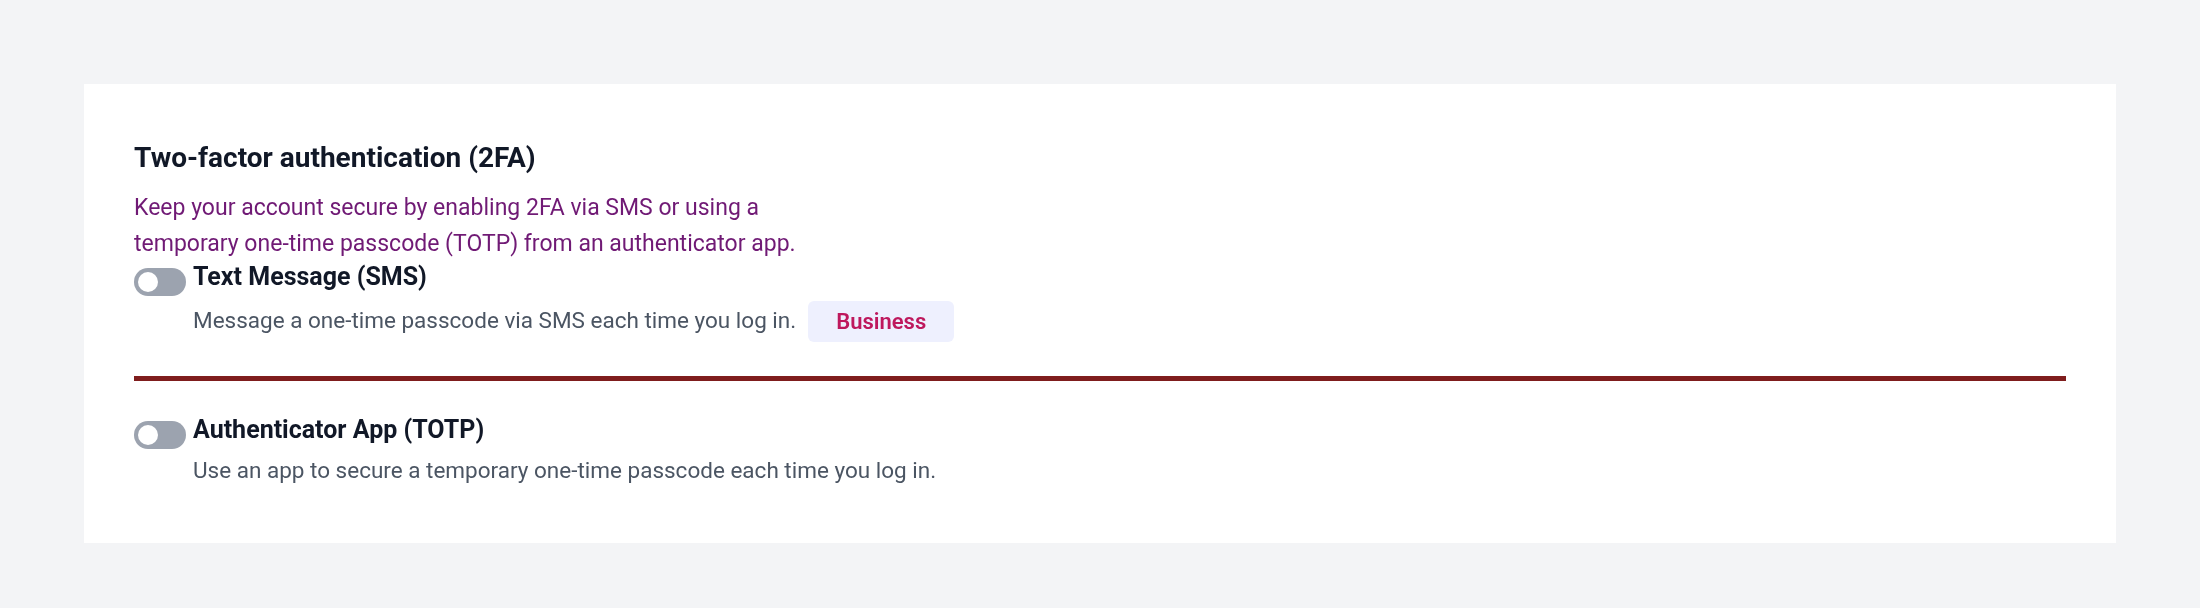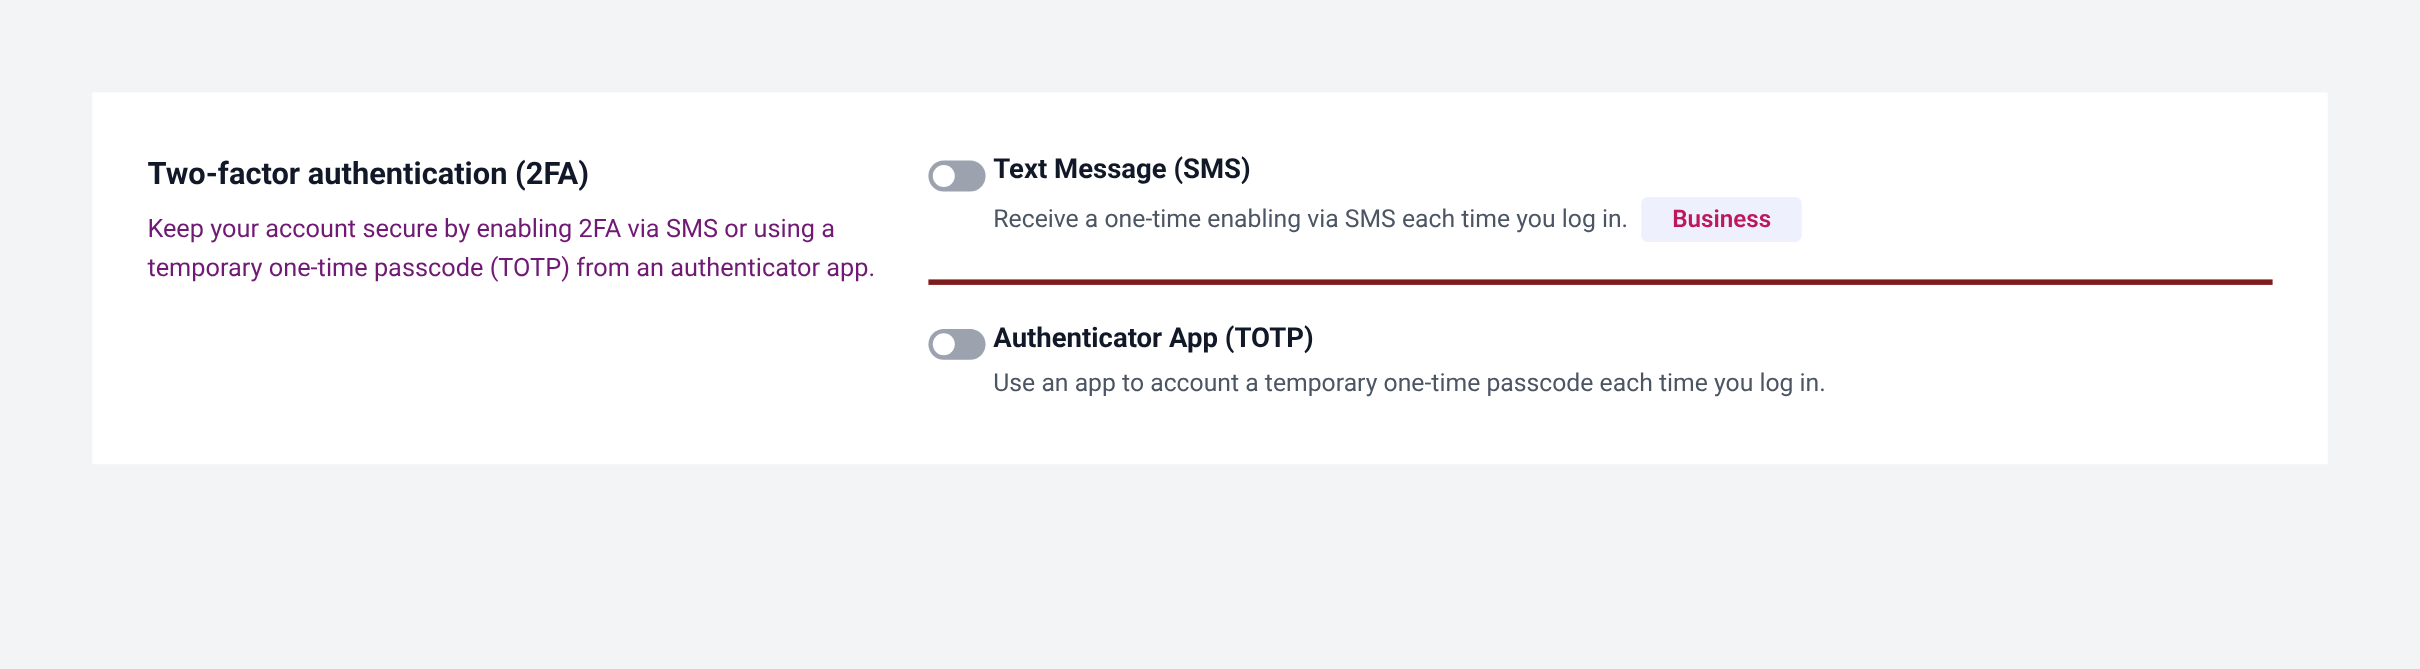--- a/index.html
+++ b/index.html
@@ -12,20 +12,21 @@
       background: #f3f4f6;
       width: 2200px;
       height: 608px;
       padding: 84px;
     }
     .card {
       background: #fff;
       width: 100%;
       padding: 56px 50px 56px 50px;
       display: flex;
+      flex-direction: column;
     }
     .left-col {
       width: 710px;
       flex-shrink: 0;
       padding-right: 40px;
     }
     .section-title {
       font-size: 28px;
       font-weight: 700;
       color: #111827;
@@ -114,32 +115,32 @@
   </div>
   <div class="right-col">
 
     <div class="option-row">
       <div class="toggle">
         <div class="toggle-knob"></div>
       </div>
       <div class="option-body">
         <div class="option-title">Text Message (SMS)</div>
         <div class="option-desc-line">
-          <span class="option-desc-text">Receive a one-time enabling via SMS each time you log in.</span>
+          <span class="option-desc-text">Message a one-time passcode via SMS each time you log in.</span>
           <span class="badge">Business</span>
         </div>
       </div>
     </div>
 
     <div class="option-row">
       <div class="toggle">
         <div class="toggle-knob"></div>
       </div>
       <div class="option-body">
         <div class="option-title">Authenticator App (TOTP)</div>
         <div class="option-desc-line">
-          <span class="option-desc-text">Use an app to account a temporary one-time passcode each time you log in.</span>
+          <span class="option-desc-text">Use an app to secure a temporary one-time passcode each time you log in.</span>
         </div>
       </div>
     </div>
 
   </div>
 </div>
 
 </body></html>

